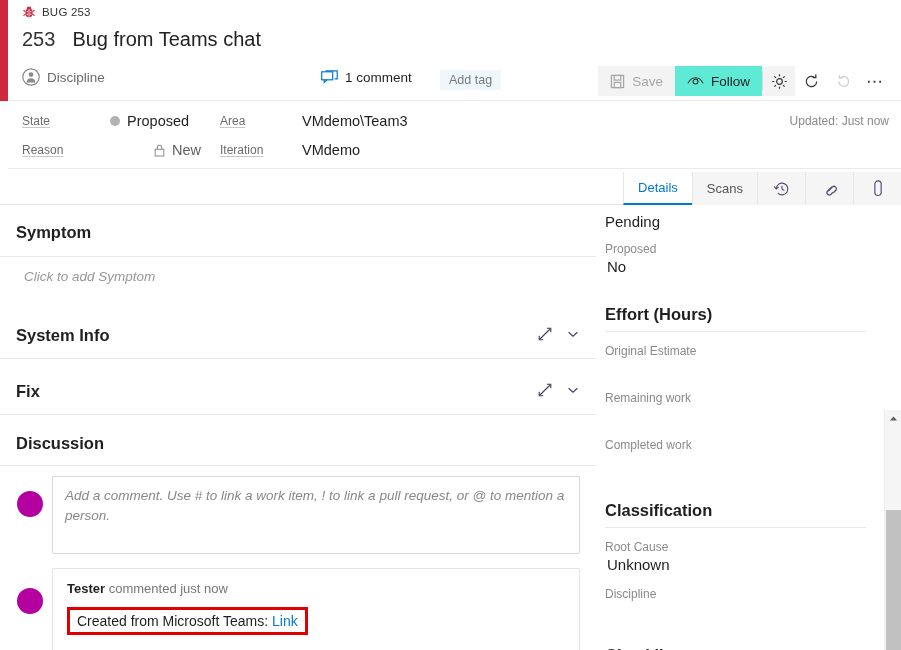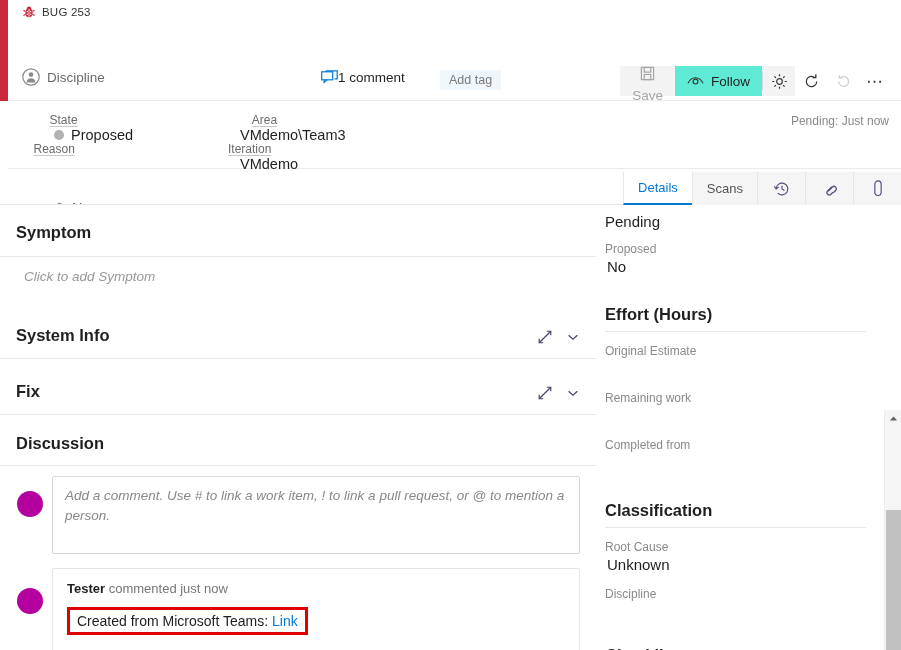--- a/index.html
+++ b/index.html
@@ -41,56 +41,56 @@
   .subheader { position: absolute; left: 0; top: 62px; width: 893px; height: 38px; }
   .assigned {
     position: absolute; left: 14px; top: 6px;
     display: flex; align-items: center; gap: 7px;
   }
   .assigned-avatar { width: 18px; height: 18px; }
   .assigned-name { font-size: 13.5px; color: #6b6b6b; }
 
   .comment-count {
     position: absolute; left: 313px; top: 8px;
-    display: flex; align-items: center; 
+    display: flex; align-items: center; gap: 7px;
     cursor: pointer;
   }
   .comment-count-label { font-size: 13.5px; color: #1f1f1f; }
 
   .add-tag {
     position: absolute; left: 432px; top: 8px;
     background: #eff6fc; color: #7a7a7a;
     font-size: 12.5px; padding: 3px 9px; cursor: pointer;
   }
 
   .toolbar {
     position: absolute; right: 10px; top: 4px;
     display: flex; align-items: center;
   }
   .tb-btn {
     display: flex; align-items: center; gap: 7px;
     height: 30px; padding: 0 12px;
     font-size: 13.5px; cursor: pointer; user-select: none;
   }
-  .tb-btn.save { background: #f3f3f3; color: #a6a6a6; cursor: default; flex-direction: column; }
+  .tb-btn.save { background: #f3f3f3; color: #a6a6a6; cursor: default; }
   .tb-btn.follow { background: #5eead4; color: #1f1f1f; }
   .tb-icon-btn {
     width: 32px; height: 30px; display: flex; align-items: center;
     justify-content: center; cursor: pointer;
   }
   .tb-icon-btn.gear { background: #f3f3f3; }
   .tb-sep { width: 1px; height: 20px; background: #d8d8d8; }
   .ellipsis { font-size: 17px; color: #333; letter-spacing: 1px; }
 
   
   .fields {
     position: absolute; left: 8px; top: 101px; width: 893px; height: 68px;
     background: #ffffff; border-bottom: 1px solid #eaeaea;
   }
-  .field-cell { position: absolute; display: flex; align-items: center; flex-direction: column; }
+  .field-cell { position: absolute; display: flex; align-items: center; }
   .field-label {
     font-size: 12px; color: #6b6b6b;
     text-decoration: underline; text-decoration-color: #c9c9c9;
     text-underline-offset: 2px;
   }
   .field-value { font-size: 14.5px; color: #1f1f1f; display: flex; align-items: center; gap: 7px; }
   .field-value.muted { color: #5f5f5f; }
   .state-dot {
     width: 10px; height: 10px; border-radius: 50%; background: #b2b2b2;
     display: inline-block;
@@ -130,21 +130,21 @@
     position: absolute; left: 0; top: 205px; width: 901px; height: 445px;
     background: #ffffff;
   }
 
   
   .left-col {
     position: absolute; left: 0; top: 0; width: 596px; height: 445px;
     overflow: hidden;
   }
   .sect-head {
-    display: flex; align-items: flex-end; justify-content: space-between;
+    display: flex; align-items: flex-start; justify-content: space-between;
     padding: 0 16px 0 16px;
     border-bottom: 1px solid #e8e8e8;
   }
   .sect-title { font-size: 16.5px; font-weight: 600; color: #1f1f1f; }
   .sect-actions { display: flex; align-items: center; gap: 13px; }
   .sect-placeholder {
     padding: 12px 16px 0 24px;
     font-size: 13.5px; color: #989898; font-style: italic;
   }
 
@@ -226,20 +226,24 @@
           <line x1="8" y1="4.5" x2="8" y2="13.5" stroke="#ffffff" stroke-width="0.9"></line>
           <circle cx="6" cy="7.5" r="0.8" fill="#ffffff"></circle>
           <circle cx="10" cy="7.5" r="0.8" fill="#ffffff"></circle>
           <circle cx="6" cy="10.5" r="0.8" fill="#ffffff"></circle>
           <circle cx="10" cy="10.5" r="0.8" fill="#ffffff"></circle>
         </svg>
       </span>
       <span class="bug-type-label">BUG 253</span>
     </div>
 
+    <div class="title-row">
+      <span class="wi-id">253</span>
+      <span class="wi-title">Bug from Teams chat</span>
+    </div>
 
     <div class="subheader">
 
       <div class="assigned">
         <span>
           <svg class="assigned-avatar" viewBox="0 0 18 18">
             <circle cx="9" cy="9" r="8.2" fill="none" stroke="#8a8a8a" stroke-width="1.2"></circle>
             <circle cx="9" cy="6.6" r="2.3" fill="#8a8a8a"></circle>
             <path d="M4.6 14.4c0-2.6 2-4.2 4.4-4.2s4.4 1.6 4.4 4.2z" fill="#8a8a8a"></path>
           </svg>
@@ -337,21 +341,21 @@
     <div class="field-cell" style="left:212px; top:12px;">
       <span class="field-label" style="width:62px;">Area</span>
       <span class="field-value" style="margin-left:20px;">VMdemo\Team3</span>
     </div>
 
     <div class="field-cell" style="left:212px; top:41px;">
       <span class="field-label" style="width:62px;">Iteration</span>
       <span class="field-value" style="margin-left:20px;">VMdemo</span>
     </div>
 
-    <div class="updated-text">Pending: Just now</div>
+    <div class="updated-text">Updated: Just now</div>
   </div>
 
   <div class="tabstrip-underline"></div>
   <div class="tabstrip">
     <div class="tab active">Details</div>
     <div class="tab">Scans</div>
     <div class="tab icon-tab">
       <span>
         <svg width="18" height="18" viewBox="0 0 20 20">
           <path d="M3.5 10a6.5 6.5 0 1 1 1.9 4.6" fill="none" stroke="#5b4b7a" stroke-width="1.3"></path>
@@ -460,21 +464,21 @@
         <div class="r-label">Original Estimate</div>
         <div class="r-value r-empty"></div>
       </div>
 
       <div class="r-field">
         <div class="r-label">Remaining work</div>
         <div class="r-value r-empty"></div>
       </div>
 
       <div class="r-field">
-        <div class="r-label">Completed from</div>
+        <div class="r-label">Completed work</div>
         <div class="r-value r-empty"></div>
       </div>
 
       <div class="r-group-title">Classification</div>
 
       <div class="r-field">
         <div class="r-label">Root Cause</div>
         <div class="r-value">Unknown</div>
       </div>
 

